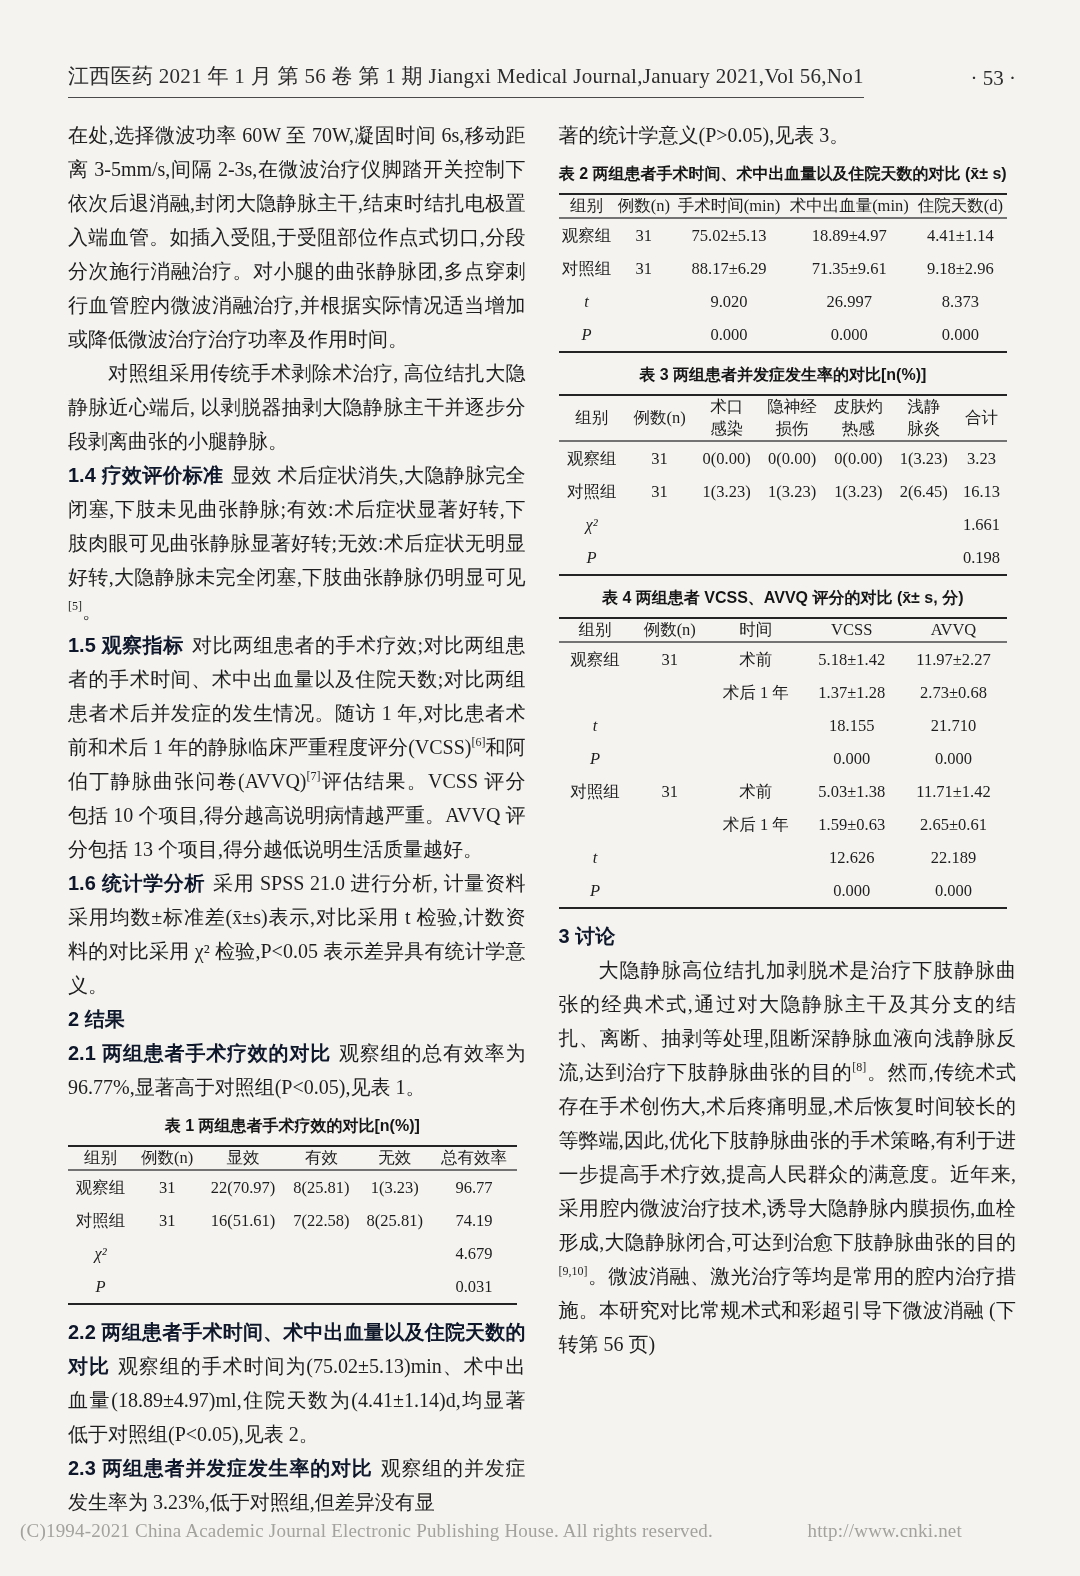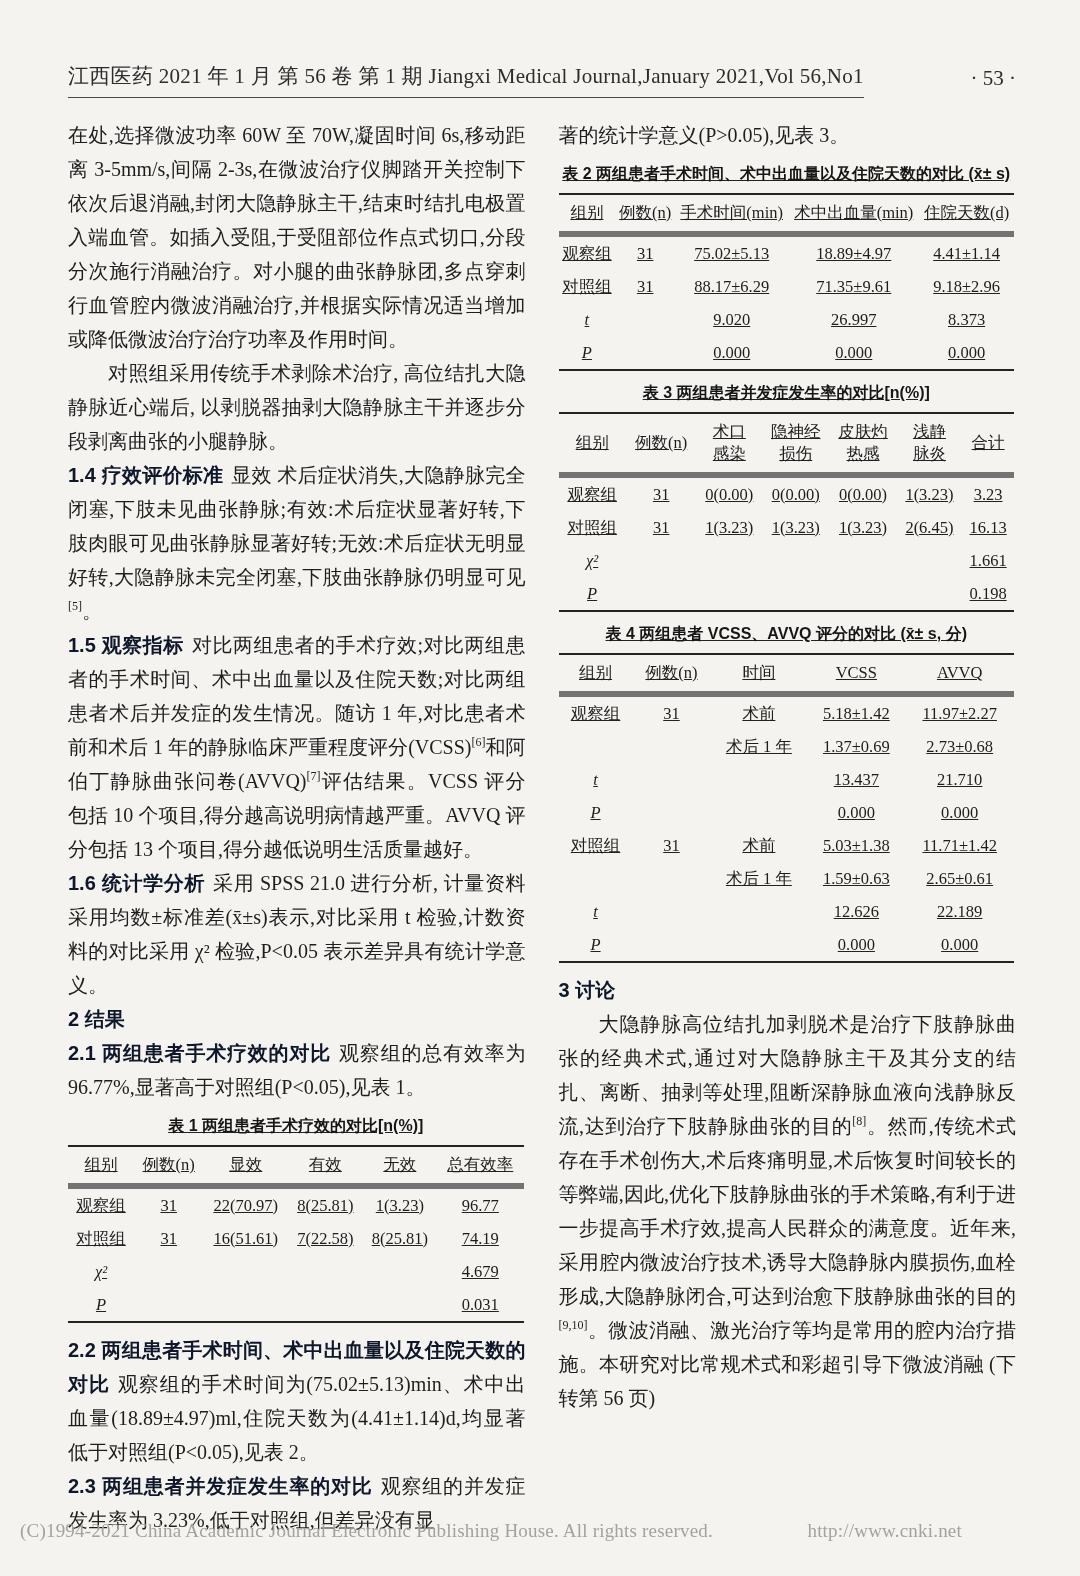--- a/index.html
+++ b/index.html
@@ -32,41 +32,41 @@
     color:#1e1e1e;
   }
   p.indent{text-indent:2em;}
   .hd{
     font-family:"Liberation Sans", sans-serif;
     font-weight:bold;
     margin-right:8px;
     color:#0f172a;
   }
   sup{font-size:12px;line-height:0;}
-  .table-block{margin:12px 2px 10px 0;text-decoration:underline;}
+  .table-block{margin:12px 9px 10px 0;}
   .table-title{
     font-family:"Liberation Sans", sans-serif;
     font-weight:bold;
     font-size:16px;
     text-align:center;
     color:#161616;
     margin-bottom:8px;
   }
   table{
     width:100%;
     border-collapse:collapse;
     font-size:16.5px;
     color:#1d1d1d;
     border-top:2.5px solid #242424;
     border-bottom:2.5px solid #242424;
   }
   thead th{
     font-weight:normal;
-    border-bottom:6px solid #737373;
-    padding:7px 2px;
+    border-bottom:2px solid #737373;
+    padding:0 2px;
     text-align:center;
     white-space:pre-line;
     line-height:22px;
   }
   tbody td{
     text-align:center;
     padding:5.5px 2px;
     line-height:22px;
   }
   td.stat{font-style:italic;font-family:"Liberation Serif", serif;}
@@ -287,28 +287,28 @@
                 <td>观察组</td>
                 <td>31</td>
                 <td>术前</td>
                 <td>5.18±1.42</td>
                 <td>11.97±2.27</td>
               </tr>
               <tr>
                 <td></td>
                 <td></td>
                 <td>术后 1 年</td>
-                <td>1.37±0.69</td>
+                <td>1.37±1.28</td>
                 <td>2.73±0.68</td>
               </tr>
               <tr>
                 <td class="stat">t</td>
                 <td></td>
                 <td></td>
-                <td>13.437</td>
+                <td>18.155</td>
                 <td>21.710</td>
               </tr>
               <tr>
                 <td class="stat">P</td>
                 <td></td>
                 <td></td>
                 <td>0.000</td>
                 <td>0.000</td>
               </tr>
               <tr>

